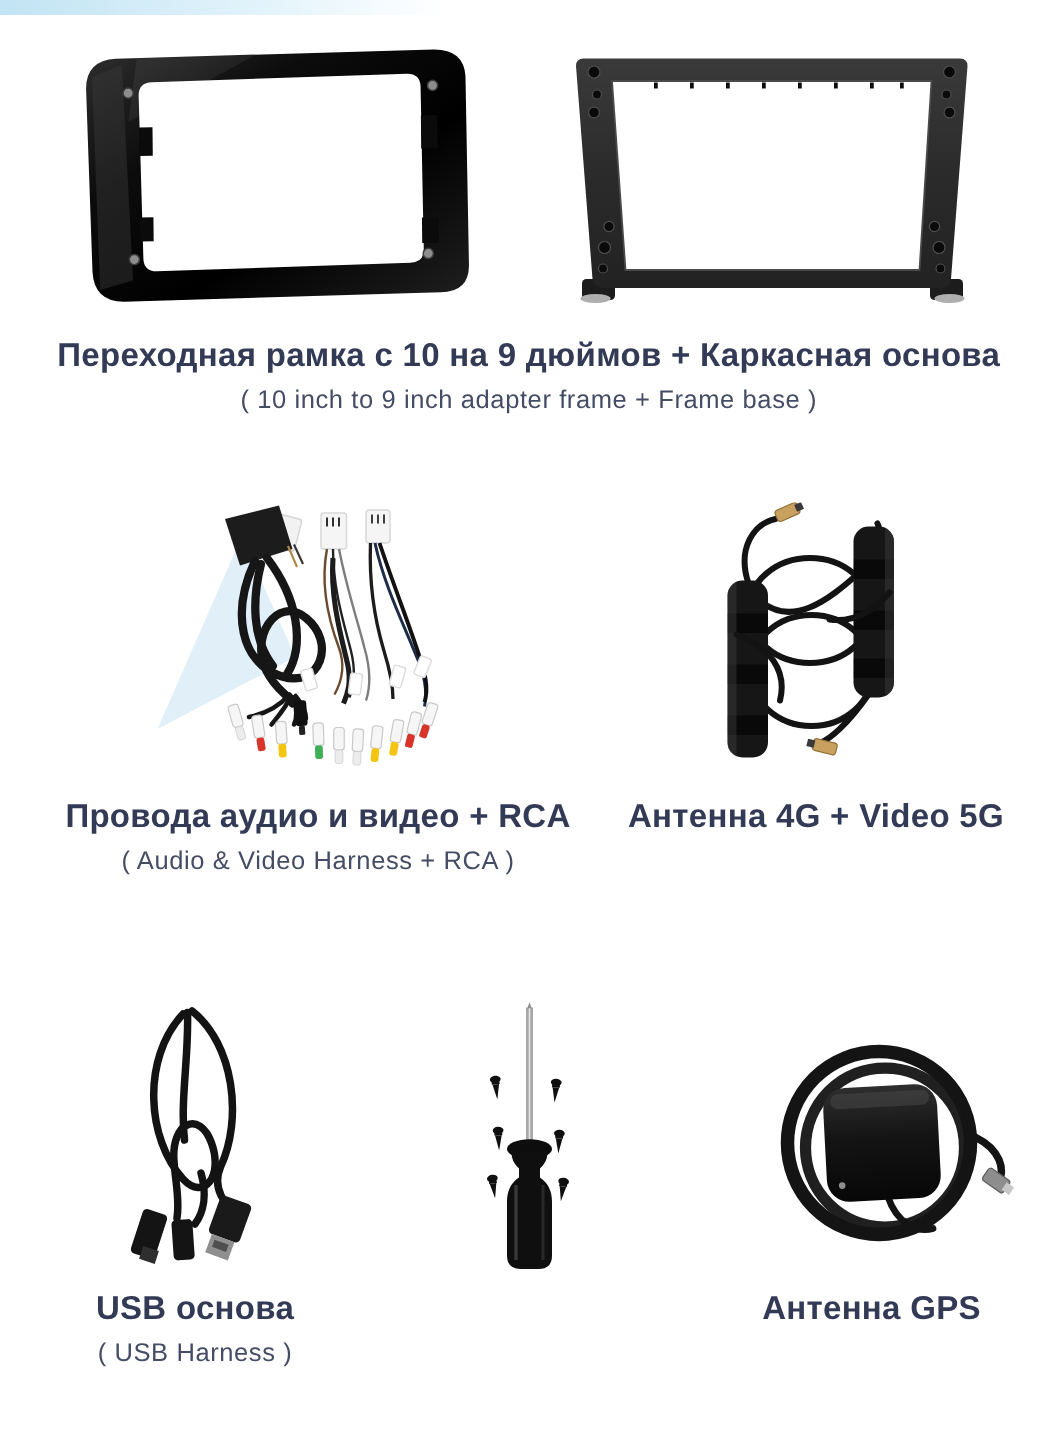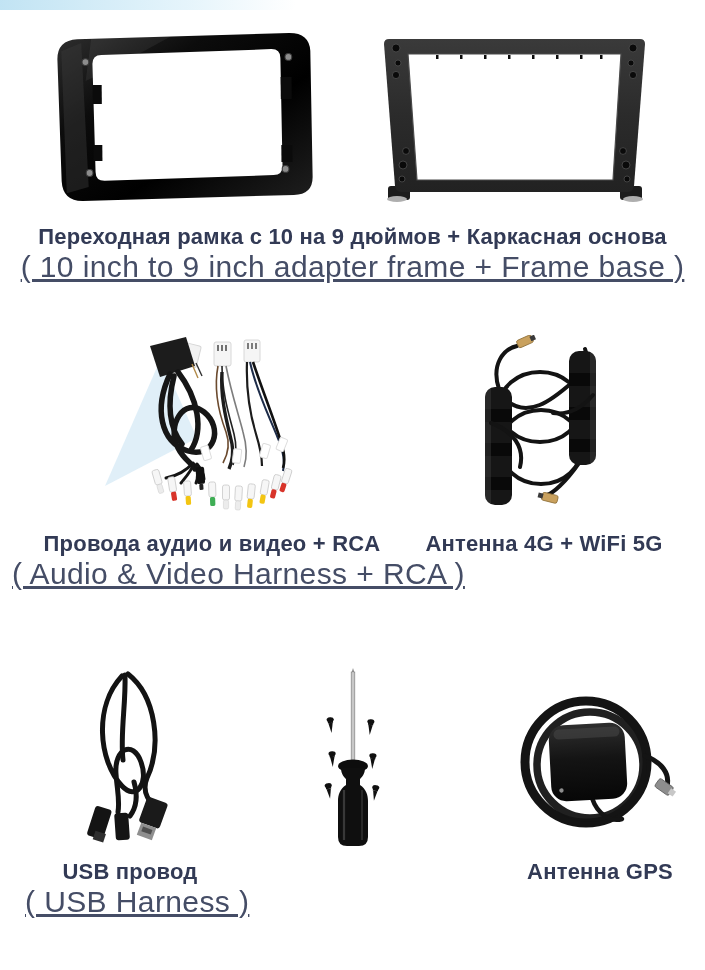--- a/index.html
+++ b/index.html
@@ -3,21 +3,21 @@
 <meta charset="utf-8">
 <style>
   * { margin:0; padding:0; box-sizing:border-box; }
   html,body { background:#ffffff; }
   body { font-family:"Liberation Sans", sans-serif; }
   .page { position:relative; width:705px; height:970px; margin:0 auto; background:#fff; overflow:hidden; }
   .fig { position:absolute; }
   .fig svg { width:100%; height:100%; display:block; }
   .caption { position:absolute; text-align:center; white-space:nowrap; }
   .cap-ru { display:block; font-weight:bold; font-size:22px; line-height:30px; color:#323A55; letter-spacing:.2px; }
-  .cap-en { display:block; font-weight:400; font-size:30px; line-height:30px; color:#454D66; letter-spacing:.4px;text-decoration:underline; }
+  .cap-en { display:block; font-weight:400; font-size:17px; line-height:30px; color:#454D66; letter-spacing:.4px; }
   .wm-streak { position:absolute; left:0; top:562; width:296px; height:10px;
     background:linear-gradient(90deg, rgba(190,226,243,.95), rgba(214,238,249,.6) 65%, rgba(255,255,255,0));
     border-radius:0 6px 6px 0; }
 </style>
 </head>
 <body>
 
 <div class="page">
 
   <div class="wm-streak"></div>
@@ -242,21 +242,21 @@
           <rect x="-4" y="1.5" width="5" height="5" fill="#3a3a3a"></rect>
         </g>
     </svg>
   </div>
 
   <div class="caption" style="left:12px; top:529px; width:400px; z-index:2;">
     <span class="cap-ru">Провода аудио и видео + RCA</span>
     <span class="cap-en">( Audio &amp; Video Harness + RCA )</span>
   </div>
   <div class="caption" style="left:405px; top:529px; width:278px;">
-    <span class="cap-ru">Антенна 4G + WiFi 5G</span>
+    <span class="cap-ru">Антенна 4G + Video 5G</span>
   </div>
 
   <div class="fig" style="left:78px; top:662px; width:110px; height:188px;">
     <svg viewBox="0 0 110 188">
       <g stroke="#131313" stroke-width="5" fill="none" stroke-linecap="round">
         <path d="M44,14 C16,44 20,98 44,124 C58,139 71,122 63,100 C55,78 36,86 38,112 C39,127 42,138 40,150"></path>
         <path d="M50,12 C78,34 84,84 69,116 C63,130 72,142 81,148"></path>
         <path d="M47,13 C48,42 42,72 45,98"></path>
         <path d="M56,120 C60,134 58,146 52,154"></path>
       </g>
@@ -336,20 +336,20 @@
       <path d="M92,116 C98,134 112,140 122,137" stroke="#141414" stroke-width="4.5" fill="none" stroke-linecap="round"></path>
       <g transform="rotate(-3 88 80)">
         <rect x="50" y="42" width="76" height="76" rx="15" fill="url(#puck1)"></rect>
         <rect x="55" y="46" width="66" height="10" rx="5" fill="#4a4a4a" opacity="0.5"></rect>
         <circle cx="60" cy="107" r="2.2" fill="#8d8d8d"></circle>
       </g>
     </svg>
   </div>
 
   <div class="caption" style="left:25px; top:857px; width:210px;">
-    <span class="cap-ru">USB провод</span>
+    <span class="cap-ru">USB основа</span>
     <span class="cap-en">( USB Harness )</span>
   </div>
-  <div class="caption" style="left:494px; top:857px; width:212px;">
+  <div class="caption" style="left:475px; top:857px; width:212px;">
     <span class="cap-ru">Антенна GPS</span>
   </div>
 
 </div>
 
 </body></html>

